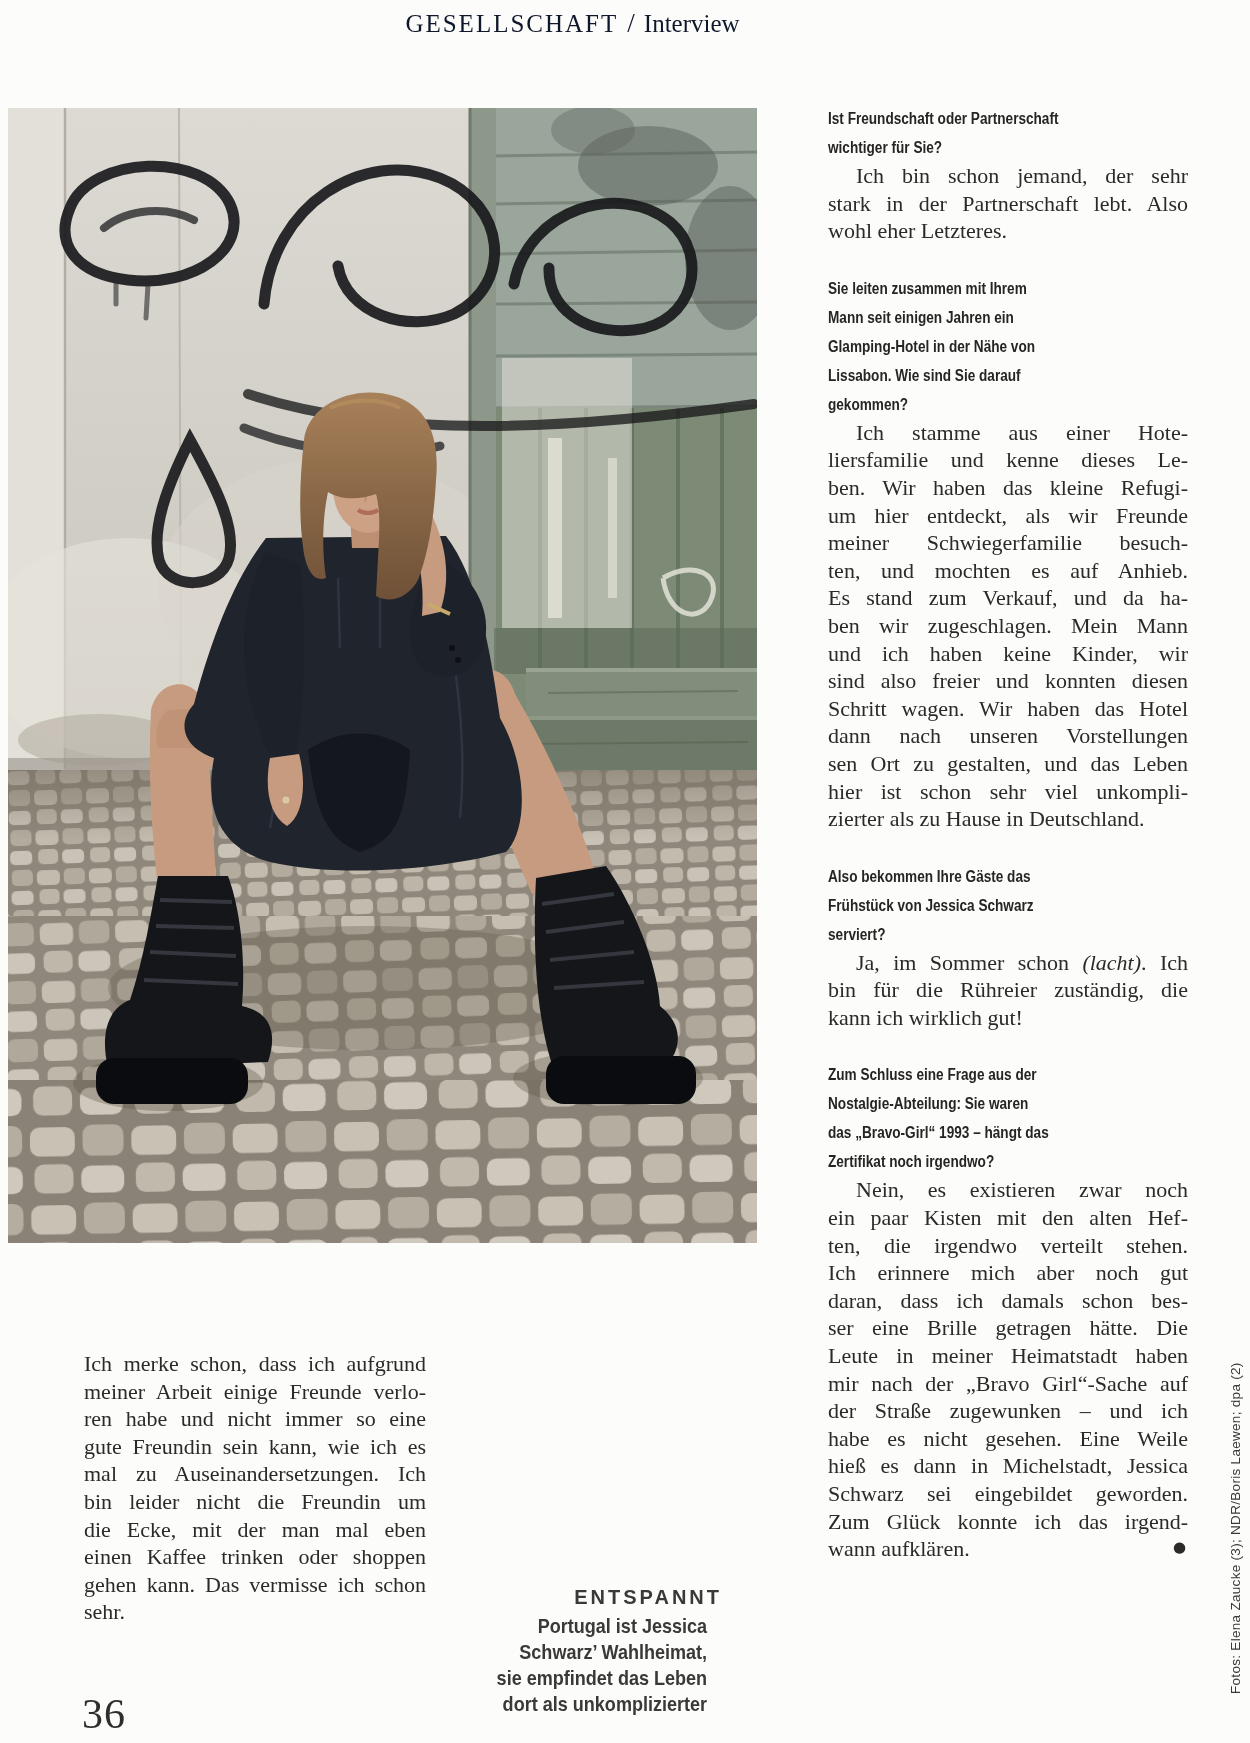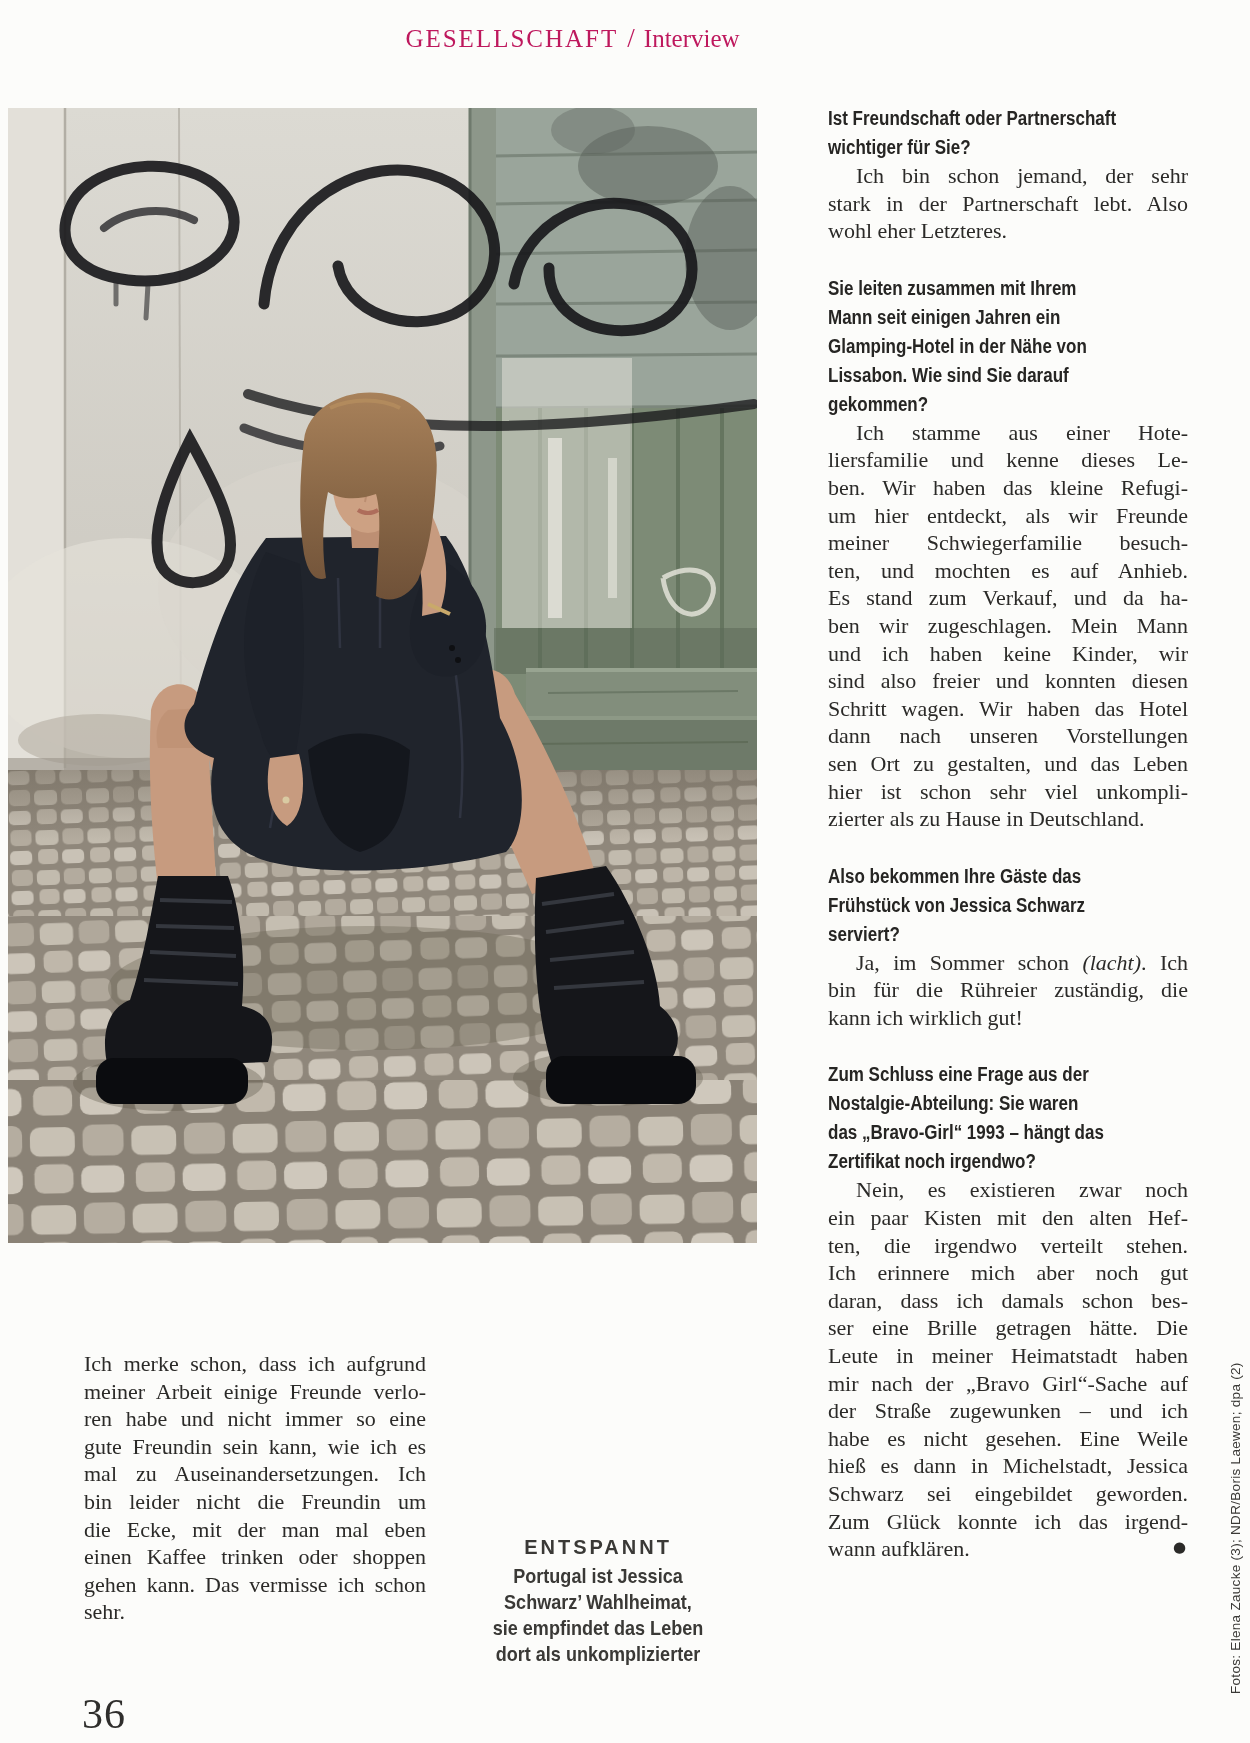--- a/index.html
+++ b/index.html
@@ -1,43 +1,43 @@
 <!DOCTYPE html>
 <html><head>
 <meta charset="utf-8">
 <style>
   html,body{margin:0;padding:0;background:#e8e8e8;}
   .page{position:relative;width:1250px;height:1743px;background:#fcfcfa;
         font-family:"Liberation Serif",serif;color:#2b2a28;overflow:hidden;margin:0 auto;}
 
   
-  .hdr{position:absolute;top:23px;left:0;width:1145px;text-align:center;
-       font-size:25px;color:#be185d;}
+  .hdr{position:absolute;top:8px;left:0;width:1145px;text-align:center;
+       font-size:25px;color:#0f172a;}
   .hdr .sec{letter-spacing:2px;}
   .hdr .divd{margin:0 9px;font-size:27px;}
 
   
   .photo{position:absolute;left:8px;top:108px;width:749px;height:1135px;margin:0;}
   .photo svg{display:block;}
 
   
   .leftcol{position:absolute;left:84px;top:1350px;width:342px;
            font-size:22px;line-height:27.6px;}
 
   
-  .caption{position:absolute;left:474px;top:1534px;width:248px;margin:0;
-           text-align:center;font-family:"Liberation Sans",sans-serif;
+  .caption{position:absolute;left:474px;top:1584px;width:248px;margin:0;
+           text-align:right;font-family:"Liberation Sans",sans-serif;
            font-weight:bold;color:#3a3936;font-size:20.5px;line-height:26px;}
   .cap-label{letter-spacing:3px;font-size:20px;margin-bottom:3px;}
   .cap-line{white-space:nowrap;transform:scaleX(.88);transform-origin:50% 50%;}
 
   
   .rightcol{position:absolute;left:828px;top:104px;width:360px;}
   .block.q{font-family:"Liberation Sans",sans-serif;font-weight:bold;
-           font-size:20px;line-height:29px;color:#262523;margin-top:29px;}
+           font-size:16px;line-height:29px;color:#262523;margin-top:29px;}
   .rightcol .block:first-child{margin-top:0;}
   .qline{white-space:nowrap;transform:scaleX(.85);transform-origin:0 50%;}
   .block.a{font-size:22px;line-height:27.6px;}
   .jline{text-align:justify;text-align-last:justify;}
   .jline.indent{padding-left:28px;font-family:Liberation Serif, serif;}
   .jline.lastline{text-align-last:left;position:relative;}
   .endmark{position:absolute;right:2px;top:5px;font-size:15px;line-height:1;
            font-family:"DejaVu Sans",sans-serif;}
 
   

